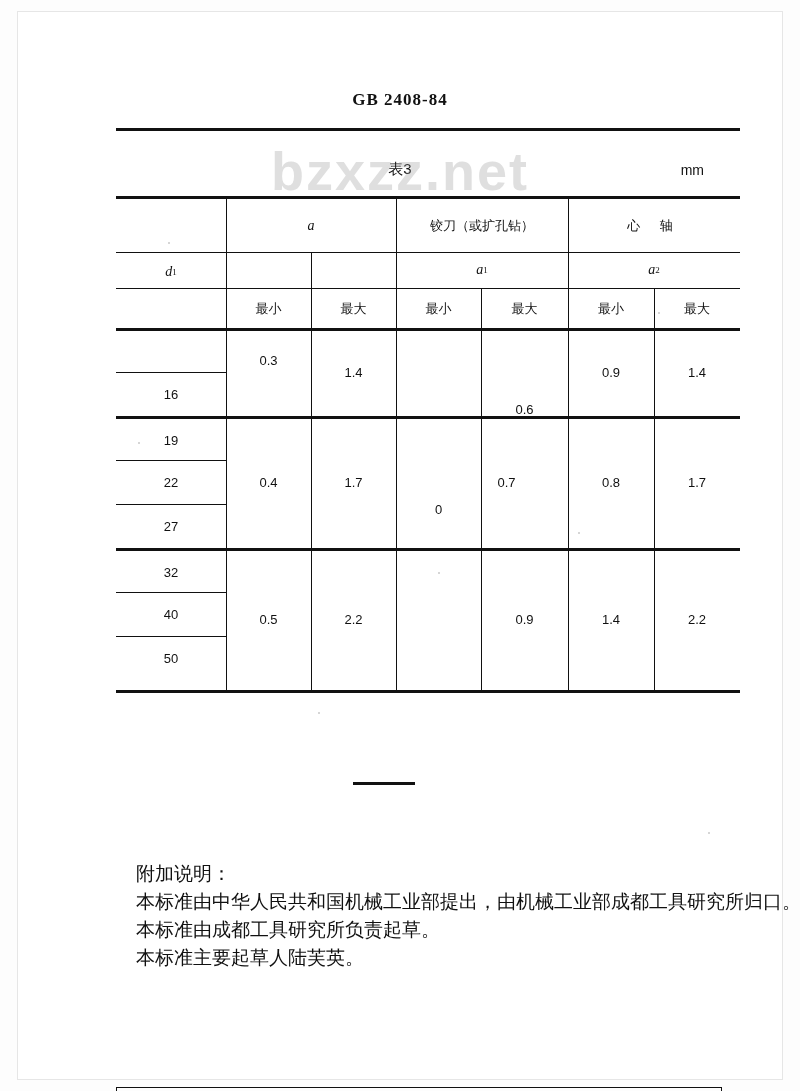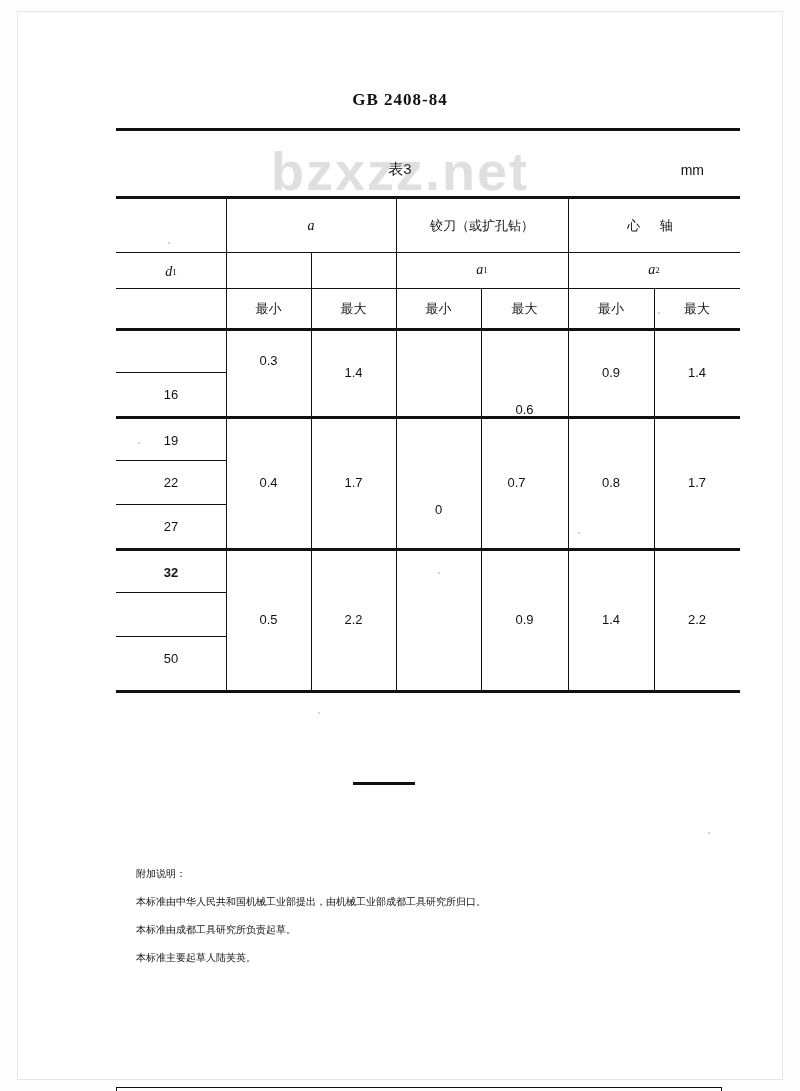--- a/index.html
+++ b/index.html
@@ -122,21 +122,21 @@
     background: #111;
   }
 
   
   .notes {
     position: absolute;
     left: 118px;
     top: 848px;
     width: 600px;
     font-family: "Liberation Sans", sans-serif;
-    font-size: 10px;
+    font-size: 19px;
     color: #111;
     line-height: 28px;
   }
   .notes div { white-space: nowrap; }
 
   
   .bottom-box {
     position: absolute;
     left: 98px;
     top: 1075px;
@@ -206,32 +206,33 @@
       <div class="cell" style="left:195px; top:96px; width:85px; height:34px;">最大</div>
       <div class="cell" style="left:280px; top:96px; width:85px; height:34px;">最小</div>
       <div class="cell" style="left:365px; top:96px; width:87px; height:34px;">最大</div>
       <div class="cell" style="left:452px; top:96px; width:86px; height:34px;">最小</div>
       <div class="cell" style="left:538px; top:96px; width:86px; height:34px;">最大</div>
 
       <div class="cell" style="left:0px; top:178px; width:110px; height:40px;">16</div>
       <div class="cell" style="left:0px; top:224px; width:110px; height:40px;">19</div>
       <div class="cell" style="left:0px; top:266px; width:110px; height:40px;text-align:right;">22</div>
       <div class="cell" style="left:0px; top:310px; width:110px; height:40px;">27</div>
-      <div class="cell" style="left:0px; top:356px; width:110px; height:40px;font-weight:bold;">32</div>
+      <div class="cell" style="left:0px; top:356px; width:110px; height:40px;">32</div>
+      <div class="cell" style="left:0px; top:398px; width:110px; height:40px;">40</div>
       <div class="cell" style="left:0px; top:442px; width:110px; height:40px;">50</div>
 
       <div class="cell" style="left:110px; top:120px; width:85px; height:88px;">0.3</div>
       <div class="cell" style="left:195px; top:132px; width:85px; height:88px;">1.4</div>
       <div class="cell" style="left:365px; top:132px; width:87px; height:88px;margin-top:37px;">0.6</div>
       <div class="cell" style="left:452px; top:132px; width:86px; height:88px;">0.9</div>
       <div class="cell" style="left:538px; top:132px; width:86px; height:88px;">1.4</div>
 
       <div class="cell" style="left:110px; top:220px; width:85px; height:132px;">0.4</div>
       <div class="cell" style="left:195px; top:220px; width:85px; height:132px;">1.7</div>
-      <div class="cell" style="left:357px; top:220px; width:87px; height:132px;">0.7</div>
+      <div class="cell" style="left:347px; top:220px; width:87px; height:132px;">0.7</div>
       <div class="cell" style="left:452px; top:220px; width:86px; height:132px;">0.8</div>
       <div class="cell" style="left:538px; top:220px; width:86px; height:132px;">1.7</div>
 
       <div class="cell" style="left:110px; top:352px; width:85px; height:142px;">0.5</div>
       <div class="cell" style="left:195px; top:352px; width:85px; height:142px;">2.2</div>
       <div class="cell" style="left:365px; top:352px; width:87px; height:142px;">0.9</div>
       <div class="cell" style="left:452px; top:352px; width:86px; height:142px;">1.4</div>
       <div class="cell" style="left:538px; top:352px; width:86px; height:142px;">2.2</div>
 
       <div class="cell" style="left:280px; top:132px; width:85px; height:362px;">0</div>

